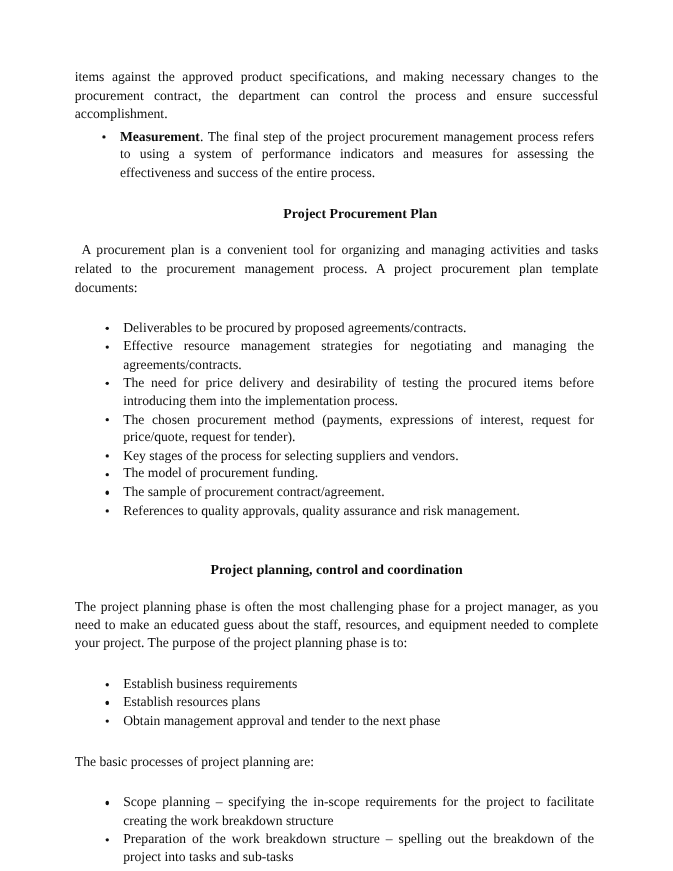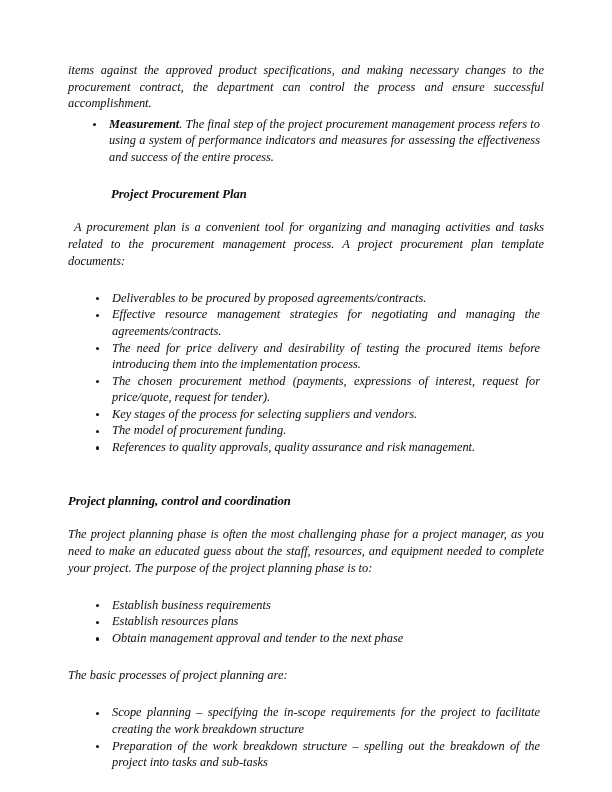--- a/index.html
+++ b/index.html
@@ -14,21 +14,20 @@
     font-family: "Liberation Serif", "DejaVu Serif", serif;
     color: #0d0d0d;
     -webkit-font-smoothing: antialiased;
   }
   .page {
     position: relative;
     width: 612px;
     height: 792px;
     box-sizing: border-box;
     padding: 62px 68px 0 68px;
-    font-style: italic;
   }
   .doc {
     width: 476px;
     font-size: 12.4px;
     line-height: 16.6px;
     text-align: justify;
     text-justify: inter-word;
   }
 
   
@@ -38,21 +37,21 @@
   }
   p.body.indent-sm { text-indent: 6px; }
   p.block { margin: 0; }
 
   
   h2.heading {
     margin: 0;
     font-size: 12.6px;
     line-height: 16.6px;
     font-weight: bold;
-    text-align: left;
+    text-align: center;
   }
   h2.heading.indented { padding-left: 43px; }
 
   
   .gap-1 { height: 16.6px; }
   .gap-2 { height: 17px; }
 
   
   ul.bullets {
     margin: 4px;
@@ -103,20 +102,21 @@
 
     <div class="gap-1"></div>
 
     <ul class="bullets">
       <li>Deliverables to be procured by proposed agreements/contracts.</li>
       <li>Effective resource management strategies for negotiating and managing the agreements/contracts.</li>
       <li>The need for price delivery and desirability of testing the procured items before introducing them into the implementation process.</li>
       <li>The chosen procurement method (payments, expressions of interest, request for price/quote, request for tender).</li>
       <li>Key stages of the process for selecting suppliers and vendors.</li>
       <li>The model of procurement funding.</li>
+      <li>The sample of procurement contract/agreement.</li>
       <li>References to quality approvals, quality assurance and risk management.</li>
     </ul>
 
     <div class="gap-1"></div>
     <div class="gap-2"></div>
 
     <h2 class="heading">Project planning, control and coordination</h2>
 
     <div class="gap-1"></div>
 

